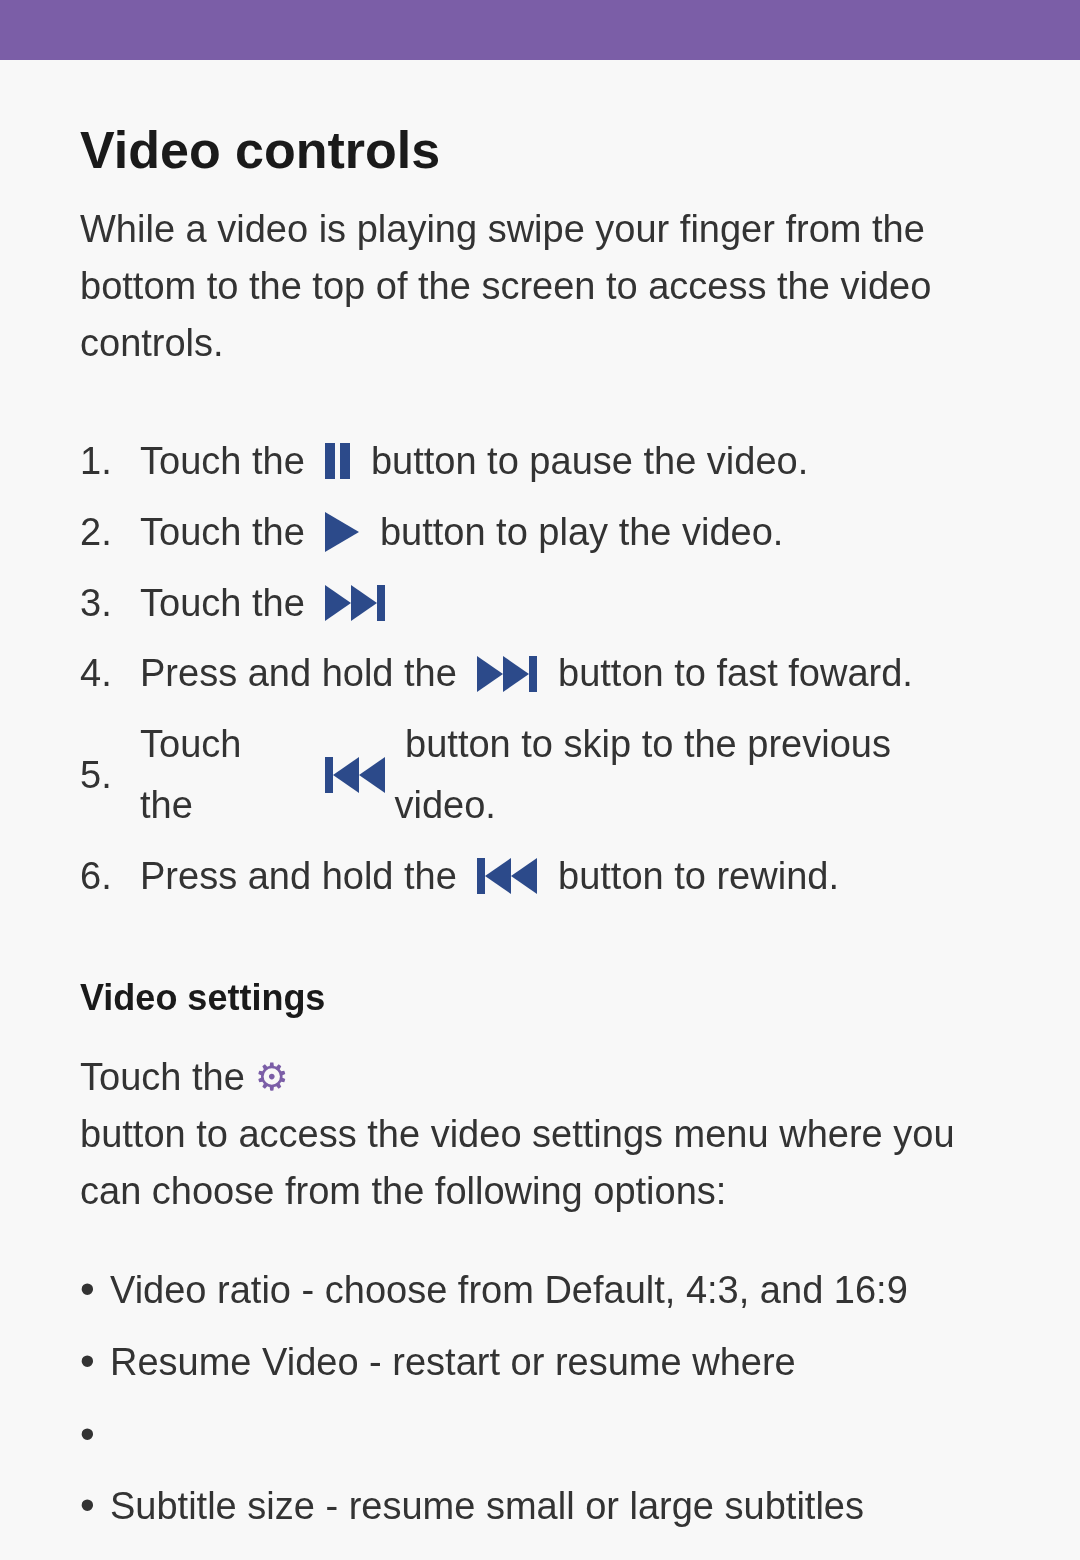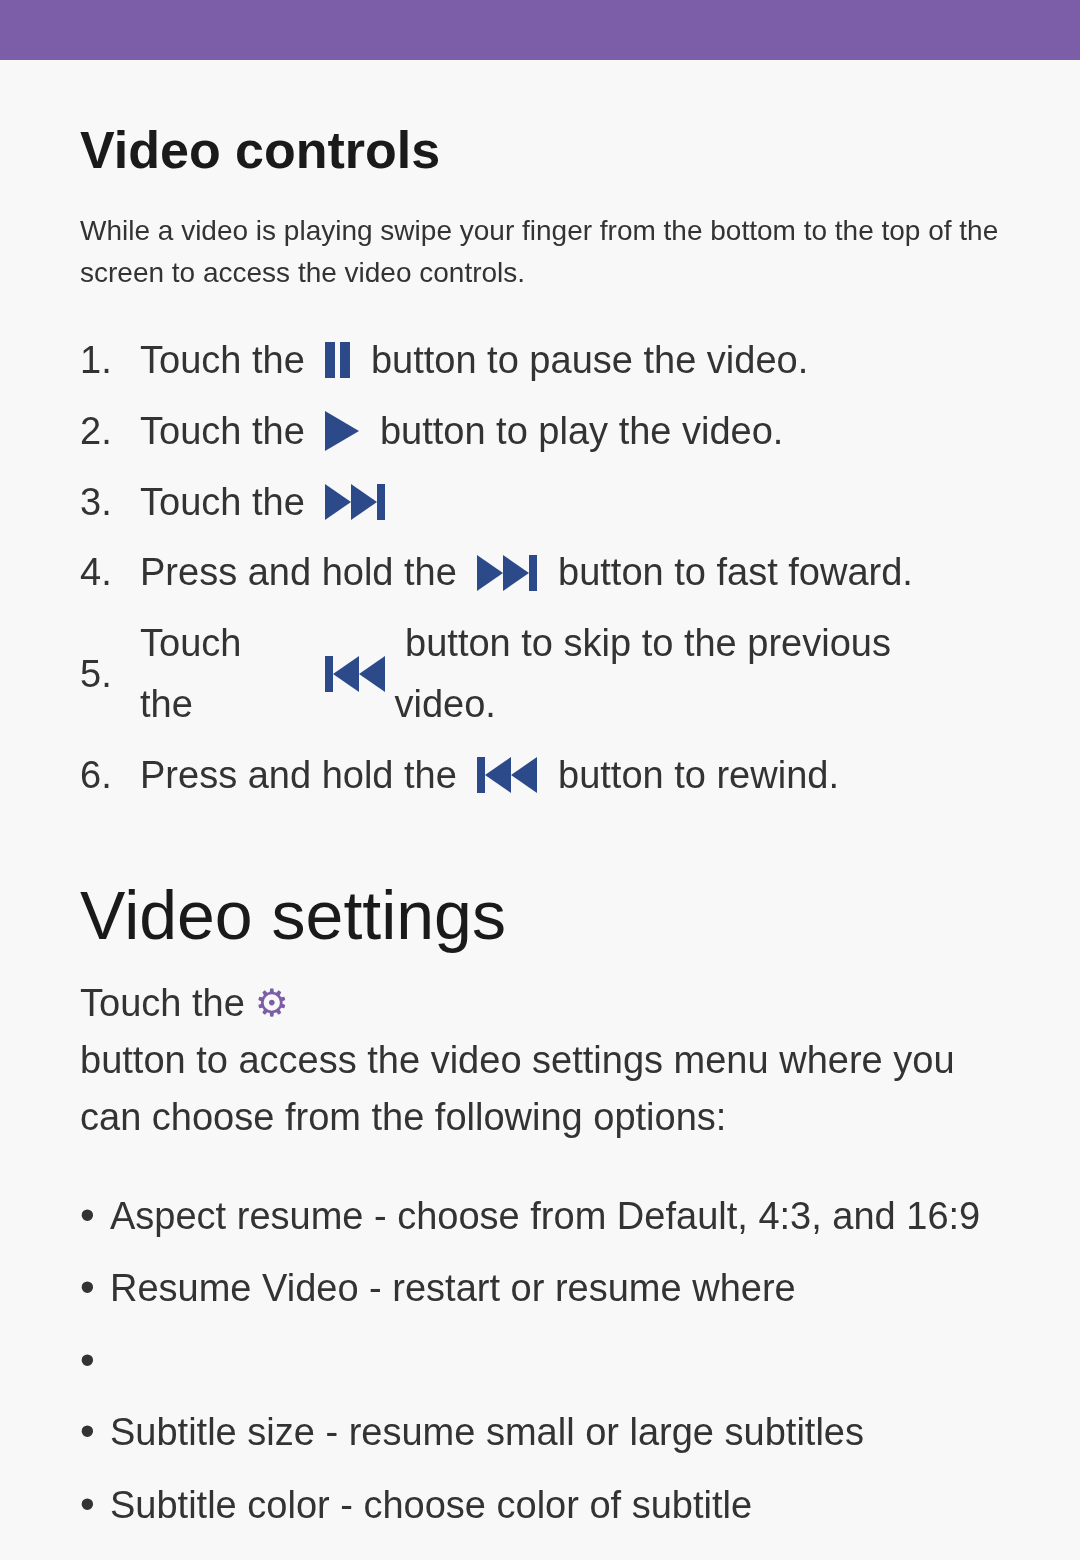--- a/index.html
+++ b/index.html
@@ -22,28 +22,28 @@
     .content {
       padding: 60px 80px 60px 80px;
       background: #f8f8f8;
       min-height: 1500px;
     }
 
     h2 {
       font-size: 52px;
       font-weight: 900;
       color: #1a1a1a;
-      margin-bottom: 30px;
+      margin-bottom: 21px;
     }
 
     .intro-text {
-      font-size: 28px;
+      font-size: 38px;
       color: #333;
       line-height: 1.5;
-      margin-bottom: 36px;
+      margin-bottom: 59px;
     }
 
     .numbered-list {
       list-style: none;
       margin-bottom: 70px;
     }
 
     .numbered-list li {
       font-size: 38px;
       color: #333;
@@ -116,24 +116,24 @@
     }
 
     .vert-bar {
       width: 8px;
       height: 36px;
       background: #2c4a8a;
       display: inline-block;
     }
 
     .section-title {
-      font-size: 68px;
-      font-weight: 400;
+      font-size: 36px;
+      font-weight: 700;
       color: #1a1a1a;
-      margin-bottom: 21px;
+      margin-bottom: 30px;
     }
 
     .settings-intro {
       font-size: 38px;
       color: #333;
       line-height: 1.5;
       margin-bottom: 40px;
       display: flex;
       align-items: baseline;
       flex-wrap: wrap;
@@ -263,21 +263,21 @@
 
   <div class="settings-intro">
     <span>Touch the</span>
     <span class="gear-icon">⚙</span>
     <span>button to access the video settings menu where you can choose from the following options:</span>
   </div>
 
   <ul class="bullet-list">
     <li>
       <span class="bullet-dot">•</span>
-      <span>Aspect resume - choose from Default, 4:3, and 16:9</span>
+      <span>Video ratio - choose from Default, 4:3, and 16:9</span>
     </li>
     <li>
       <span class="bullet-dot">•</span>
       <span>Resume Video - restart or resume where</span>
     </li>
     <li>
       <span class="bullet-dot">•</span>
     </li>
     <li>
       <span class="bullet-dot">•</span>

